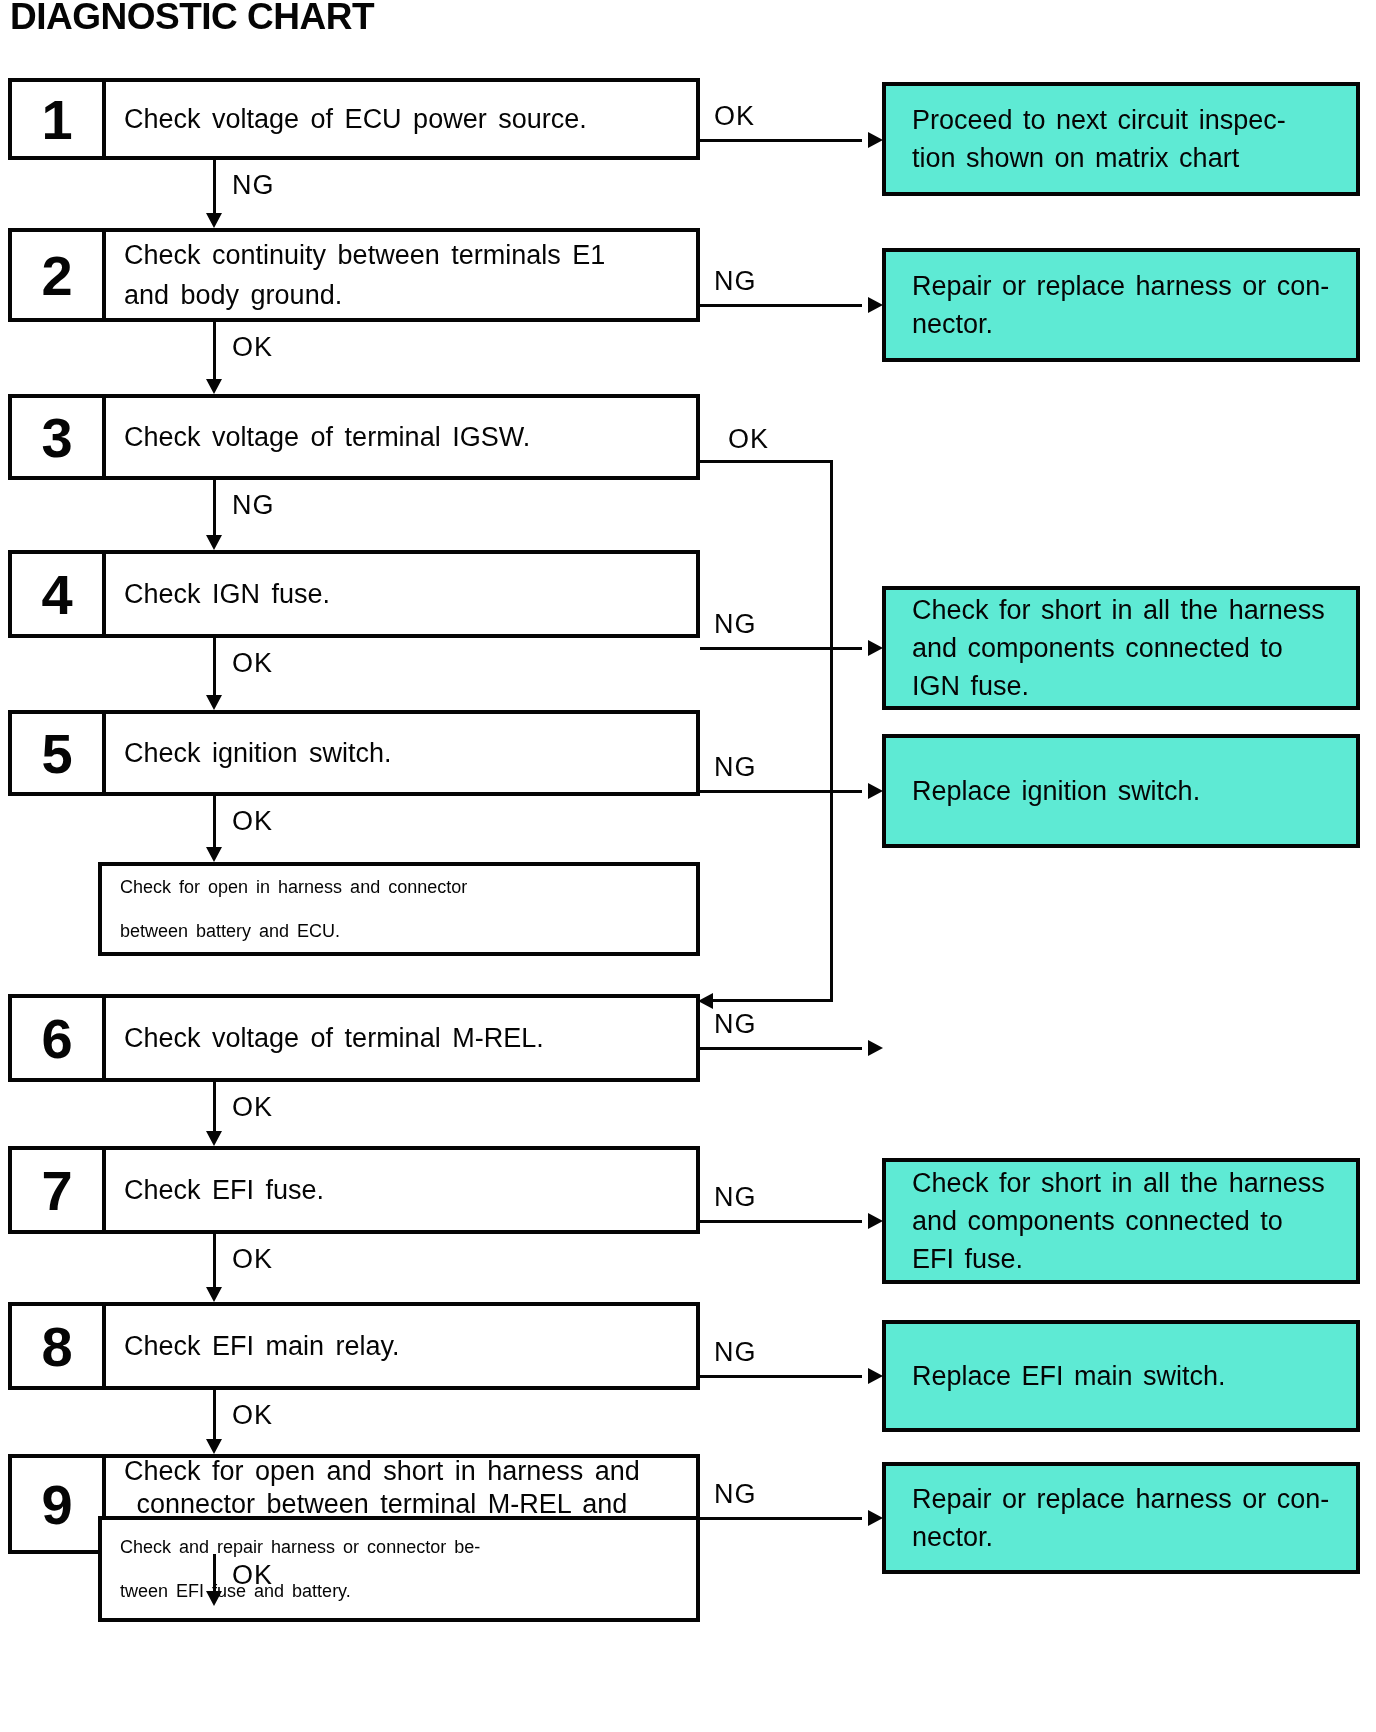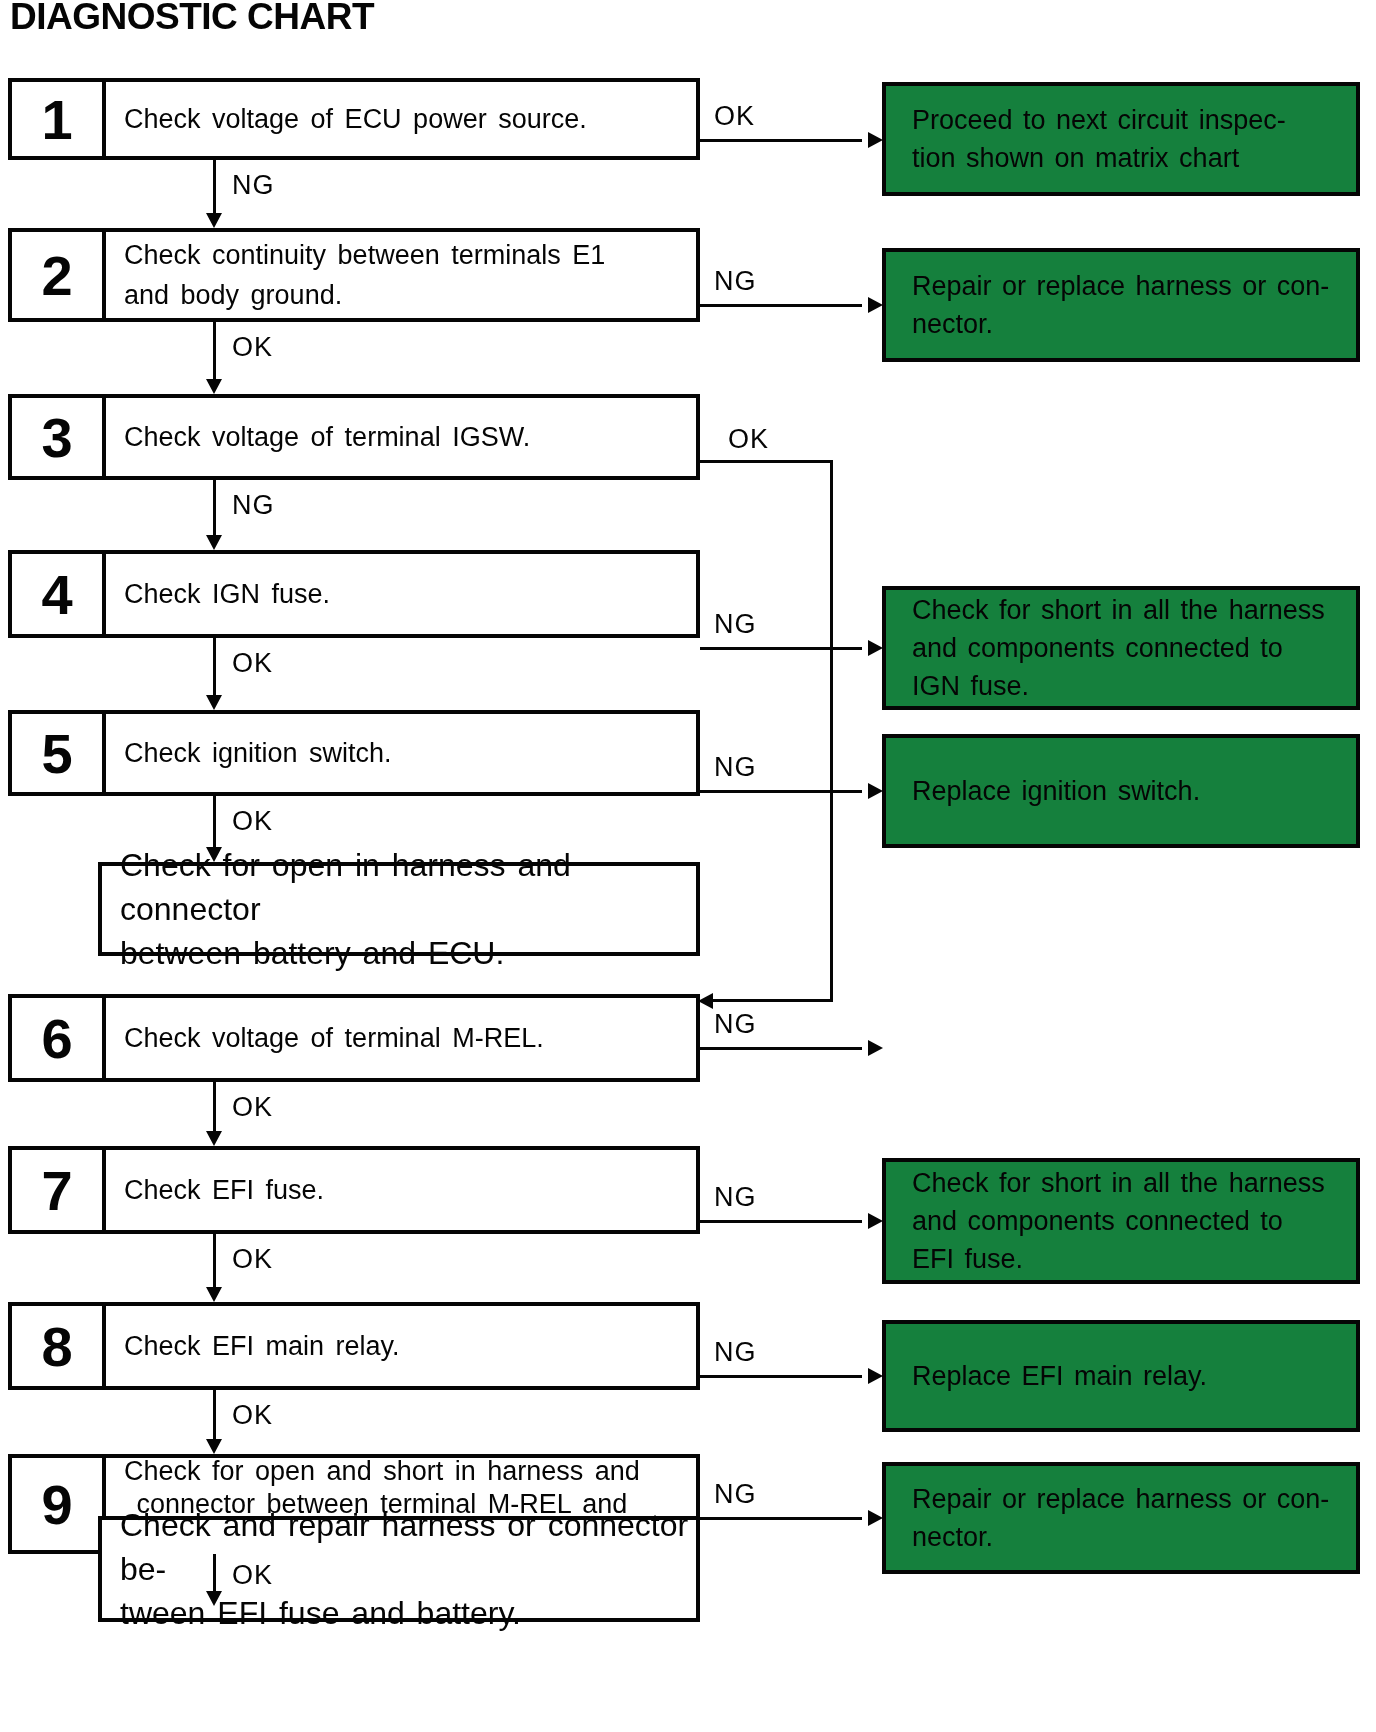--- a/index.html
+++ b/index.html
@@ -20,24 +20,24 @@
     width:90px;border-right:4px solid #050505;display:flex;align-items:center;
     justify-content:center;font-size:56px;font-weight:bold;flex:none;
   }
   .content{
     flex:1;display:flex;align-items:center;padding-left:18px;
     font-size:27px;line-height:40px;word-spacing:4px;white-space:pre-line;
   }
   .ubox{
     position:absolute;left:98px;width:602px;border:4px solid #050505;background:#fff;
     box-sizing:border-box;display:flex;align-items:center;padding-left:18px;
-    font-size:32px;line-height:44px;word-spacing:3px;white-space:pre-line;
+    font-size:18px;line-height:44px;word-spacing:3px;white-space:pre-line;
   }
   .rbox{
-    position:absolute;left:882px;width:478px;border:4px solid #050505;background:#15803d;
+    position:absolute;left:882px;width:478px;border:4px solid #050505;background:#5eead4;
     box-sizing:border-box;display:flex;align-items:center;padding-left:26px;
     font-size:27px;line-height:38px;word-spacing:3px;white-space:pre-line;
   }
   .vline{position:absolute;left:213px;width:3px;background:#050505;}
   .hline{position:absolute;height:3px;background:#050505;}
   .flow-lbl{position:absolute;font-size:27px;letter-spacing:1px;color:#050505;}
   .vlbl{left:232px;}
   .blbl{left:714px;}
   .arr-d{position:absolute;left:206px;width:0;height:0;
     border-left:8px solid transparent;border-right:8px solid transparent;
@@ -129,21 +129,21 @@
   </div>
   <div class="rbox" style="top:734px;height:114px;">
     <span>Replace ignition switch.</span>
   </div>
   <div class="rbox" style="top:1158px;height:126px;">
     <span>Check for short in all the harness
 and components connected to
 EFI fuse.</span>
   </div>
   <div class="rbox" style="top:1320px;height:112px;">
-    <span>Replace EFI main relay.</span>
+    <span>Replace EFI main switch.</span>
   </div>
   <div class="rbox" style="top:1462px;height:112px;">
     <span>Repair or replace harness or con-
 nector.</span>
   </div>
 
   <div class="vline" style="top:160px;height:55px;"></div>
   <div class="arr-d" style="top:213px;"></div>
   <div class="flow-lbl vlbl" style="top:170px;">NG</div>
 

